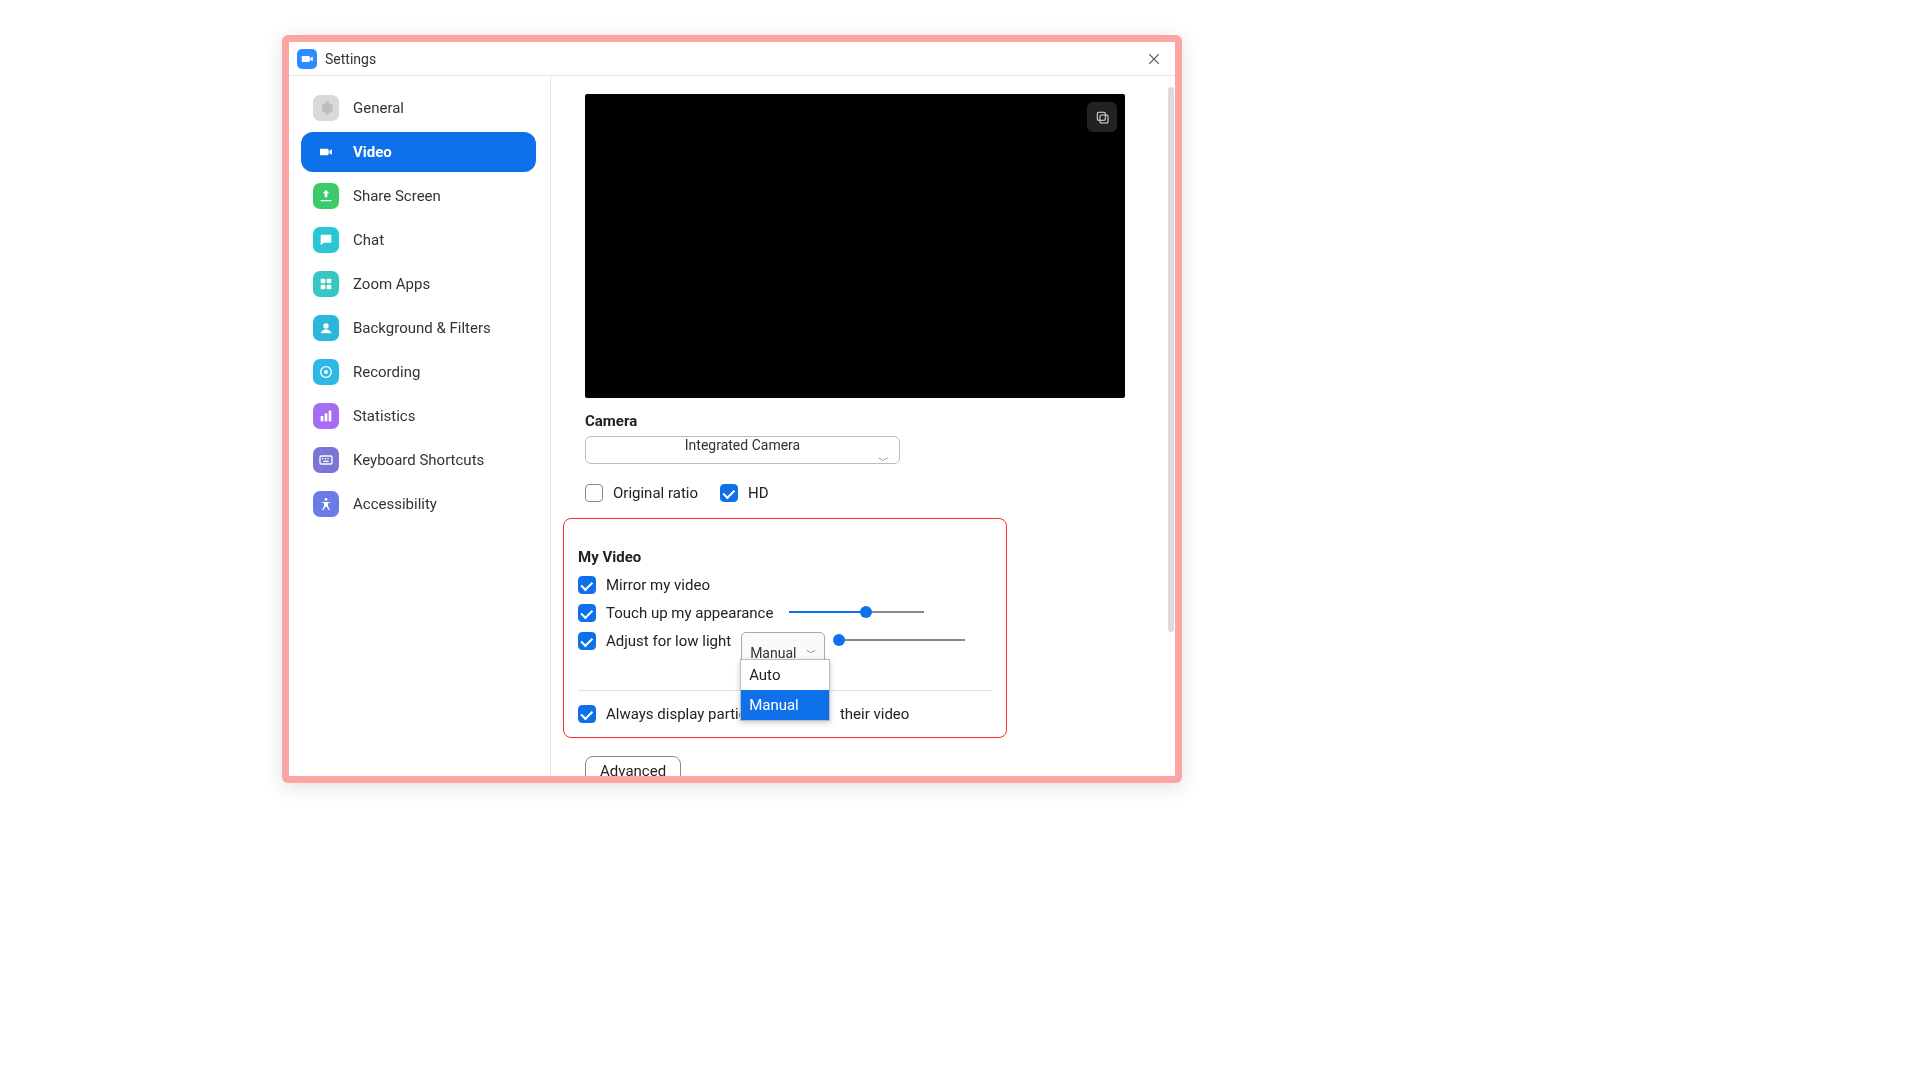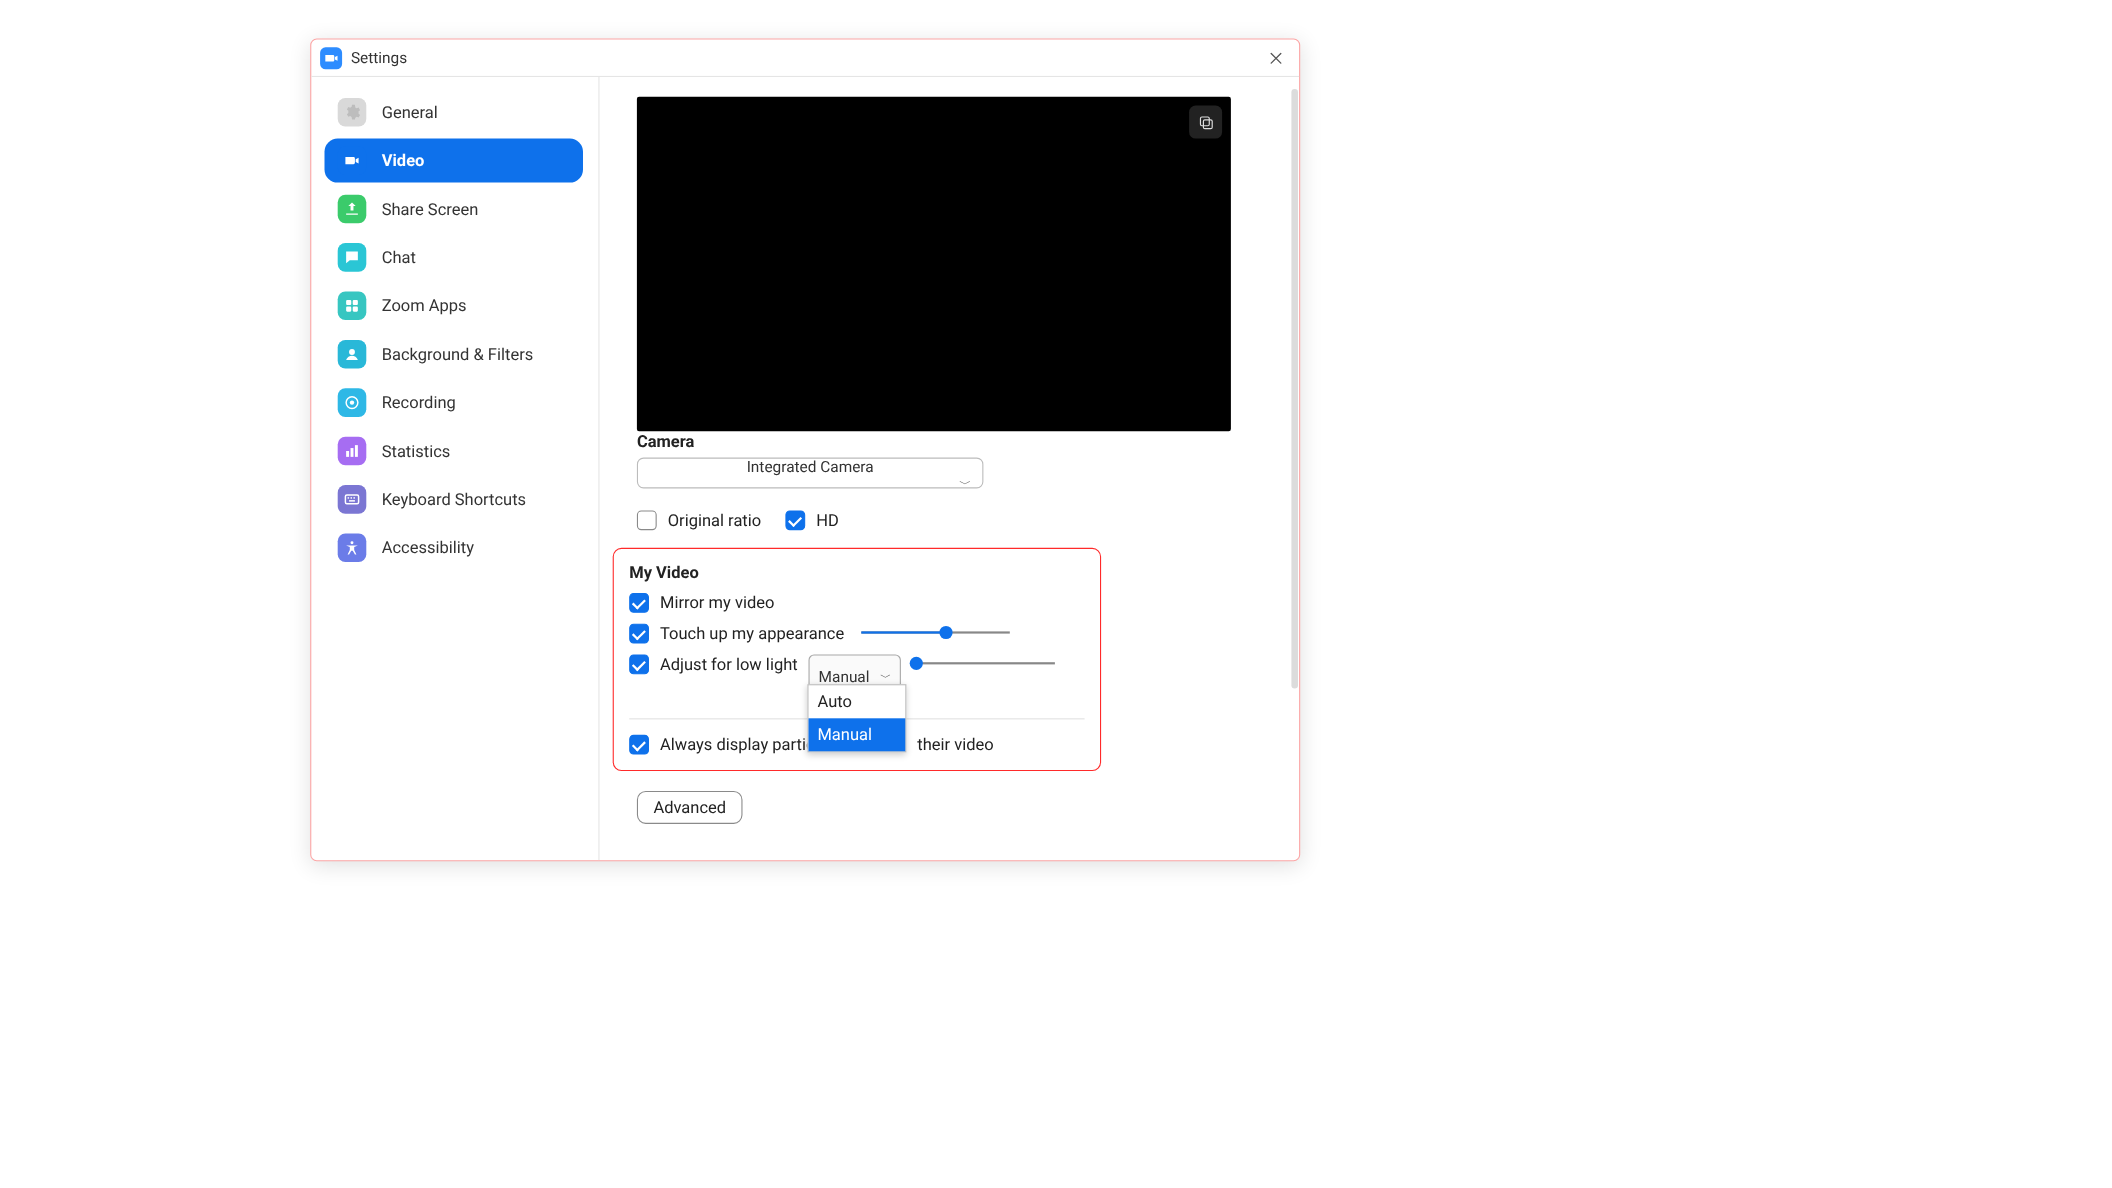--- a/index.html
+++ b/index.html
@@ -2,21 +2,21 @@
 <html><head>
 <meta charset="utf-8">
 <style>
 * { box-sizing: border-box; margin: 0; padding: 0; font-family: -apple-system, BlinkMacSystemFont, "Segoe UI", Roboto, Arial, sans-serif; }
 body { background: #fff; width: 1920px; height: 1080px; position: relative; }
 .window {
   position: absolute;
   left: 282px; top: 35px;
   width: 900px; height: 748px;
   background: #fff;
-  border: 1px solid #fca5a5;
+  border: 7px solid #fca5a5;
   border-radius: 6px;
   box-shadow: 0 4px 20px rgba(0,0,0,0.12);
   display: flex;
   flex-direction: column;
 }
 .titlebar {
   height: 34px;
   border-bottom: 1px solid #e5e5e5;
   display: flex;
   align-items: center;
@@ -76,21 +76,21 @@
   border-radius: 2px;
 }
 .preview-btn {
   position: absolute; top: 8px; right: 8px;
   width: 30px; height: 30px;
   background: rgba(40,40,40,0.85);
   border-radius: 6px;
   display: flex; align-items: center; justify-content: center;
 }
 .preview-btn svg { width: 16px; height: 16px; stroke: #ddd; fill: none; stroke-width: 1.6; }
-.section-label { font-size: 15px; font-weight: 700; color: #222; margin-top: 0; margin-bottom: 6px; }
+.section-label { font-size: 15px; font-weight: 700; color: #222; margin-top: 14px; margin-bottom: 6px; }
 .select {
   width: 315px; height: 28px;
   border: 1px solid #bcbcbc;
   border-radius: 6px;
   background: #fff;
   display: flex; align-items: center;
   padding: 0 10px;
   font-size: 14px; color: #333;
   position: relative;
   cursor: pointer;
@@ -299,21 +299,21 @@
           <span class="cb" id="cb-origratio"></span>
           <span>Original ratio</span>
         </label>
         <label class="checkbox-wrap">
           <span class="cb checked" id="cb-hd"></span>
           <span>HD</span>
         </label>
       </div>
 
       <div class="highlight-box">
-        <div class="section-label" style="margin-top:0">My Video</div>
+        <div class="section-label" style="margin-top:17px">My Video</div>
 
         <div class="mv-row">
           <label class="checkbox-wrap">
             <span class="cb checked" id="cb-mirror"></span>
             <span>Mirror my video</span>
           </label>
         </div>
 
         <div class="mv-row">
           <label class="checkbox-wrap">

